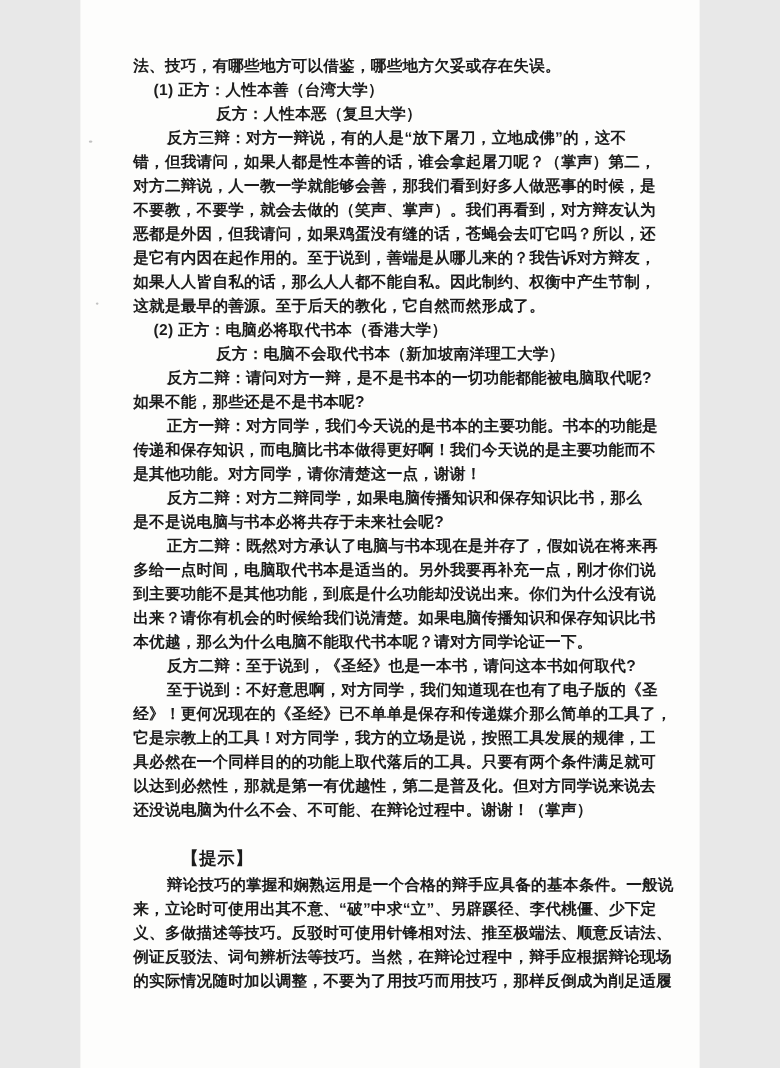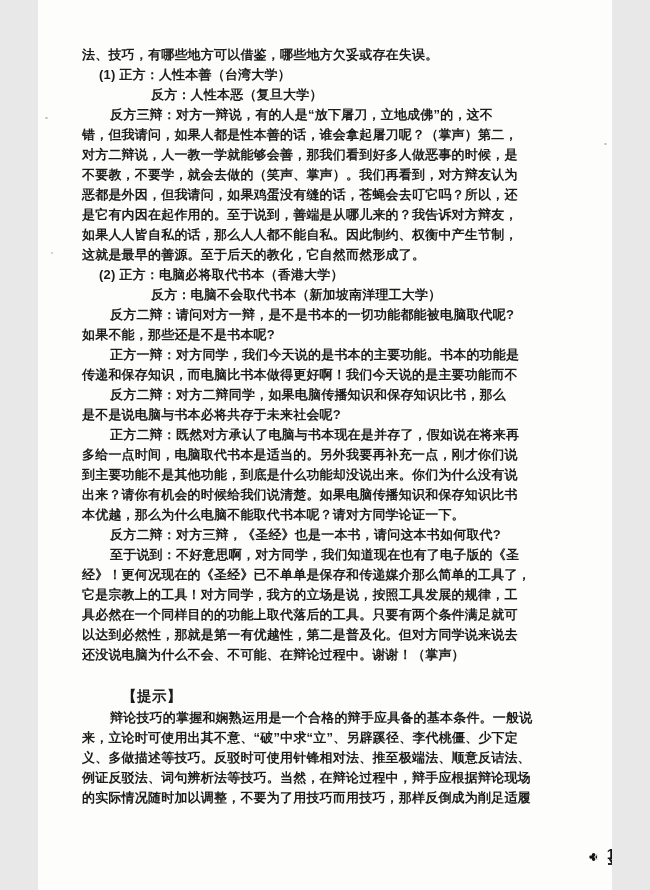--- a/index.html
+++ b/index.html
@@ -1,17 +1,17 @@
 <!DOCTYPE html>
 <html><head>
 <meta charset="utf-8">
 <style>
   html,body{margin:0;padding:0;background:#e8e8e8;}
   .page{
-    position:relative;width:574px;height:890px;margin:0 auto;
+    position:relative;width:516px;height:890px;margin:0 auto;
     background:#fdfdfc;overflow:hidden;
     font-family:"Liberation Sans","DejaVu Sans",sans-serif;
     color:#1b1b1b;
   }
   .text-block{
     position:absolute;left:44px;top:45px;width:420px;
     font-size:13px;font-weight:bold;line-height:20px;
     letter-spacing:0.2px;color:#1c1c1c;
   }
   .line{height:20px;white-space:nowrap;}
@@ -51,28 +51,29 @@
         <div class="line ind0">恶都是外因，但我请问，如果鸡蛋没有缝的话，苍蝇会去叮它吗？所以，还</div>
         <div class="line ind0">是它有内因在起作用的。至于说到，善端是从哪儿来的？我告诉对方辩友，</div>
         <div class="line ind0">如果人人皆自私的话，那么人人都不能自私。因此制约、权衡中产生节制，</div>
         <div class="line ind0">这就是最早的善源。至于后天的教化，它自然而然形成了。</div>
         <div class="line ind1">(2) 正方：电脑必将取代书本（香港大学）</div>
         <div class="line ind4">反方：电脑不会取代书本（新加坡南洋理工大学）</div>
         <div class="line ind2">反方二辩：请问对方一辩，是不是书本的一切功能都能被电脑取代呢?</div>
         <div class="line ind0">如果不能，那些还是不是书本呢?</div>
         <div class="line ind2">正方一辩：对方同学，我们今天说的是书本的主要功能。书本的功能是</div>
         <div class="line ind0">传递和保存知识，而电脑比书本做得更好啊！我们今天说的是主要功能而不</div>
+        <div class="line ind0">是其他功能。对方同学，请你清楚这一点，谢谢！</div>
         <div class="line ind2">反方二辩：对方二辩同学，如果电脑传播知识和保存知识比书，那么</div>
         <div class="line ind0">是不是说电脑与书本必将共存于未来社会呢?</div>
         <div class="line ind2">正方二辩：既然对方承认了电脑与书本现在是并存了，假如说在将来再</div>
         <div class="line ind0">多给一点时间，电脑取代书本是适当的。另外我要再补充一点，刚才你们说</div>
         <div class="line ind0">到主要功能不是其他功能，到底是什么功能却没说出来。你们为什么没有说</div>
         <div class="line ind0">出来？请你有机会的时候给我们说清楚。如果电脑传播知识和保存知识比书</div>
         <div class="line ind0">本优越，那么为什么电脑不能取代书本呢？请对方同学论证一下。</div>
-        <div class="line ind2">反方二辩：对方三辩，《圣经》也是一本书，请问这本书如何取代?</div>
+        <div class="line ind2">反方二辩：至于说到，《圣经》也是一本书，请问这本书如何取代?</div>
         <div class="line ind2">至于说到：不好意思啊，对方同学，我们知道现在也有了电子版的《圣</div>
         <div class="line ind0">经》！更何况现在的《圣经》已不单单是保存和传递媒介那么简单的工具了，</div>
         <div class="line ind0">它是宗教上的工具！对方同学，我方的立场是说，按照工具发展的规律，工</div>
         <div class="line ind0">具必然在一个同样目的的功能上取代落后的工具。只要有两个条件满足就可</div>
         <div class="line ind0">以达到必然性，那就是第一有优越性，第二是普及化。但对方同学说来说去</div>
         <div class="line ind0">还没说电脑为什么不会、不可能、在辩论过程中。谢谢！（掌声）</div>
       </div>
     <div class="spacer"></div>
     <div class="hint-heading">【提示】</div>
     <div>

